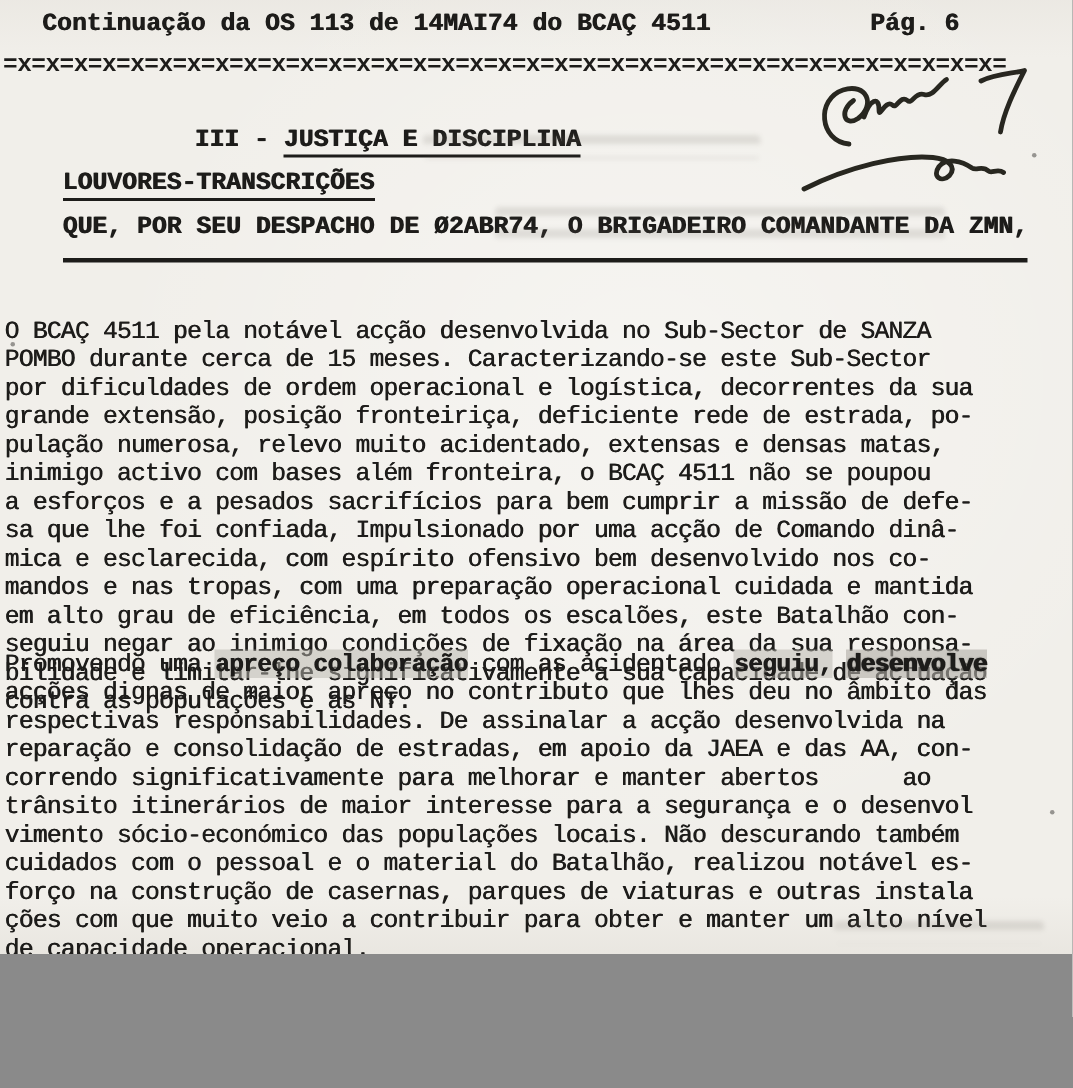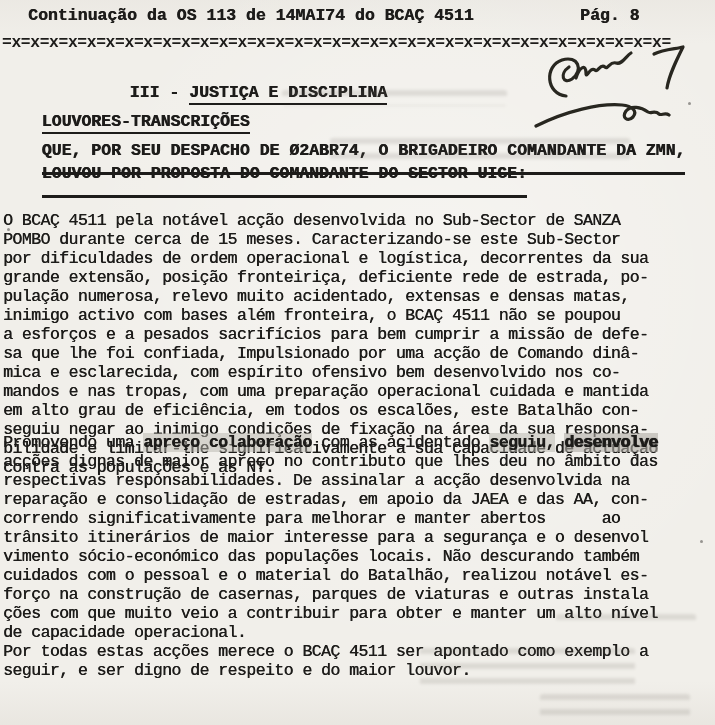--- a/index.html
+++ b/index.html
@@ -1,18 +1,18 @@
 <!DOCTYPE html>
 <html><head>
 <meta charset="utf-8">
 <style>
   html,body{margin:0;padding:0;background:#8a8a8a;}
   #page{
     position:relative;
-    width:715px;height:725px;
+    width:715px;height:636px;
     background:#f1efea;
     background-image:
       radial-gradient(ellipse at 60% 40%, rgba(255,255,255,.35) 0%, rgba(255,255,255,0) 60%),
       linear-gradient(180deg, rgba(210,205,196,.18) 0%, rgba(255,255,255,0) 6%, rgba(255,255,255,0) 94%, rgba(205,200,190,.22) 100%);
     overflow:hidden;
     font-family:"Liberation Mono","DejaVu Sans Mono",monospace;
     color:#1d1c1a;
   }
   .ink{ text-shadow:0.4px 0 0 currentColor; }
   .abs{ position:absolute; white-space:pre; }
@@ -31,37 +31,34 @@
     border-radius:3px;
   }
   .speck{ position:absolute; width:3px; height:3px; border-radius:50%; background:rgba(40,38,35,.45); }
 </style>
 </head>
 <body>
 
 <div id="page">
 
   <div class="abs hdr" style="left:28px; top:6px;">Continuação da OS 113 de 14MAI74 do BCAÇ 4511</div>
-  <div class="abs hdr" style="left:580px; top:6px;">Pág. 8</div>
+  <div class="abs hdr" style="left:580px; top:6px;">Pág. 6</div>
 
   <div class="abs heading" style="left:90px; top:67px;">
     <span>III - </span><span class="u">JUSTIÇA E DISCIPLINA</span>
   </div>
 
   <div class="abs sep" style="left:2px; top:35px;">=x=x=x=x=x=x=x=x=x=x=x=x=x=x=x=x=x=x=x=x=x=x=x=x=x=x=x=x=x=x=x=x=x=x=x=</div>
 
   <div class="abs heading" style="left:2px; top:96px;font-family:Liberation Mono, monospace;">
     <span class="u">LOUVORES-TRANSCRIÇÕES</span>
   </div>
 
   <div class="abs heading" style="left:2px; top:125px;">
     <span class="u-heavy">QUE, POR SEU DESPACHO DE Ø2ABR74, O BRIGADEIRO COMANDANTE DA ZMN,</span>
-  </div>
-  <div class="abs heading" style="left:2px; top:148px;">
-    <span class="u-heavy">LOUVOU POR PROPOSTA DO COMANDANTE DO SECTOR UIGE:</span>
   </div>
 
   <div class="abs bodytext ink" style="left:3px; top:167px;margin-top:44px;">O BCAÇ 4511 pela notável acção desenvolvida no Sub-Sector de SANZA
 POMBO durante cerca de 15 meses. Caracterizando-se este Sub-Sector
 por dificuldades de ordem operacional e logística, decorrentes da sua
 grande extensão, posição fronteiriça, deficiente rede de estrada, po-
 pulação numerosa, relevo muito acidentado, extensas e densas matas,
 inimigo activo com bases além fronteira, o BCAÇ 4511 não se poupou
 a esforços e a pesados sacrifícios para bem cumprir a missão de defe-
 sa que lhe foi confiada, Impulsionado por uma acção de Comando dinâ-

